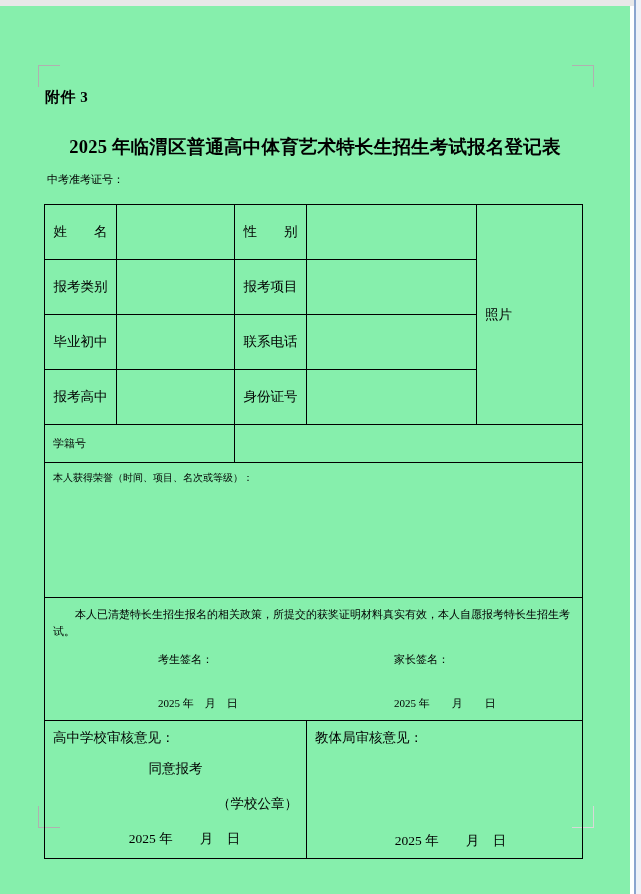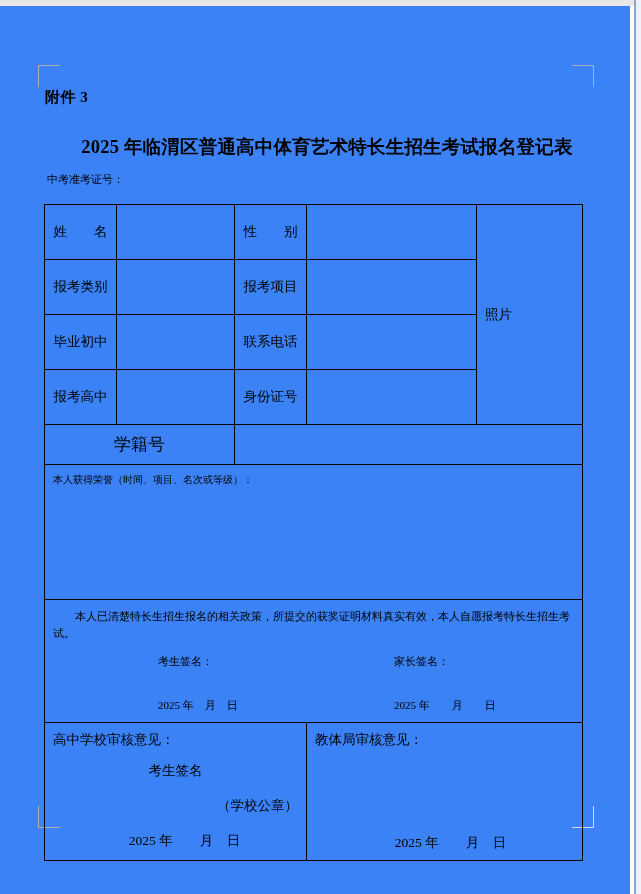--- a/index.html
+++ b/index.html
@@ -31,21 +31,21 @@
     background: #eef1f7;
     border-left: 2px solid #8ba5cf;
     box-sizing: border-box;
   }
   #page {
     position: absolute;
     top: 6px;
     left: 0;
     width: 630px;
     height: 888px;
-    background: #3b82f6;
+    background: #86efac;
   }
 
   
   .crop-mark {
     position: absolute;
     width: 22px;
     height: 22px;
     box-sizing: border-box;
   }
   .crop-tl { top: 59px;  left: 38px;  border-left: 1.4px solid #b0b0b0; border-top: 1.4px solid #b0b0b0; }
@@ -65,21 +65,20 @@
   .doc-title {
     position: absolute;
     top: 128px;
     left: 0;
     width: 630px;
     text-align: center;
     font-size: 18.5px;
     font-weight: bold;
     font-family: "Liberation Serif", "DejaVu Serif", serif;
     letter-spacing: 0.2px;
-    padding-left: 12px;
   }
   .exam-number-line {
     position: absolute;
     top: 166px;
     left: 47px;
     font-size: 11px;
     font-family: "Liberation Serif", "DejaVu Serif", serif;
   }
 
   
@@ -104,24 +103,23 @@
     height: 38px;
     font-size: 13.5px;
     white-space: nowrap;
   }
   .photo-cell {
     text-align: left;
     vertical-align: middle !important;
     font-size: 13.5px;
   }
   .xuejihao-cell {
-    text-align: center;
     vertical-align: middle !important;
     height: 38px;
-    font-size: 17px;
+    font-size: 11px;
     padding-left: 24px;
     box-sizing: border-box;
   }
   .honors-cell {
     height: 118px;
     padding: 4px 0 0 4px;
     font-size: 10px;
     vertical-align: top;
   }
   .declaration-cell {
@@ -258,21 +256,21 @@
             <div class="sig-col parent">
               <div class="sig-name">家长签名：</div>
               <div class="sig-date">2025 年　　月　　日</div>
             </div>
           </div>
         </td>
       </tr>
       <tr>
         <td class="review-cell" colspan="3">
           <div>高中学校审核意见：</div>
-          <div class="review-center">考生签名</div>
+          <div class="review-center">同意报考</div>
           <div class="review-seal">（学校公章）</div>
           <div class="review-date">2025 年　　月　日</div>
         </td>
         <td class="review-cell" colspan="2">
           <div>教体局审核意见：</div>
           <div class="review-date-only">2025 年　　月　日</div>
         </td>
       </tr>
     </tbody>
   </table>

